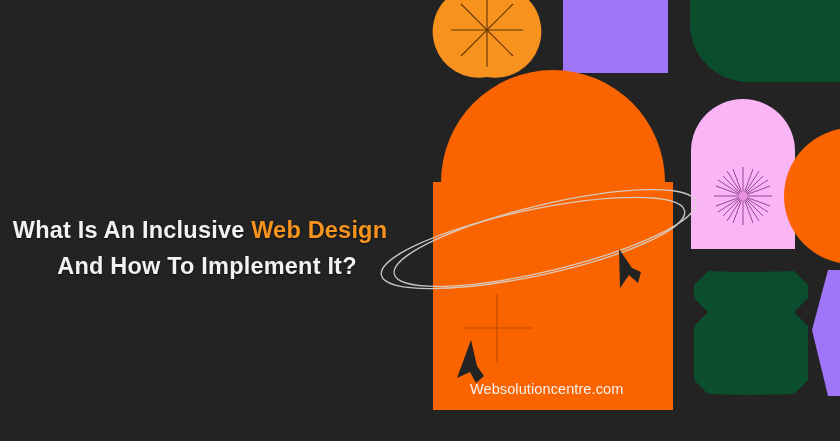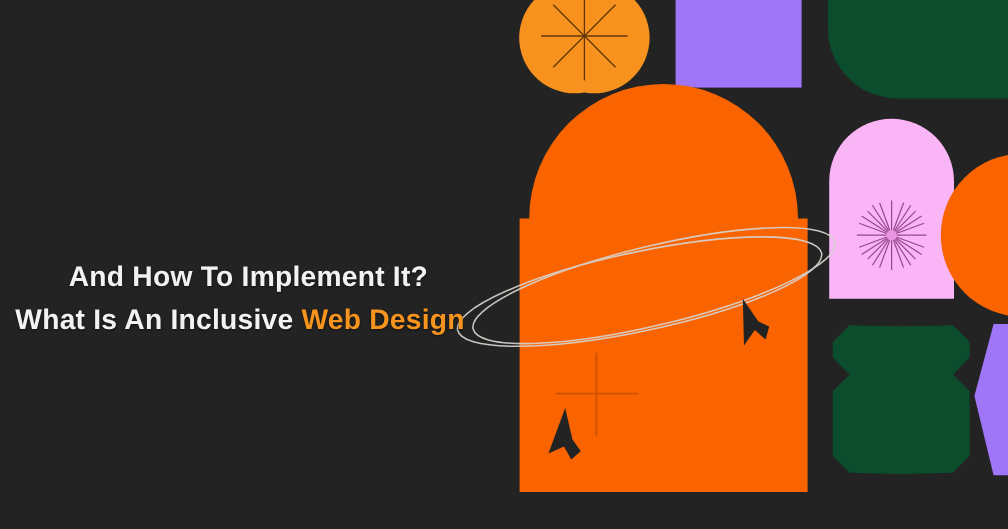--- a/index.html
+++ b/index.html
@@ -134,18 +134,19 @@
       </g>
 
       <path fill="#232323" d="M619 249 L620 288 L629 275 L638 283 L641 272 L632 268 Z"></path>
 
       <path fill="#232323" d="M471 340 L457 378 L470 372 L476 383 L484 376 L477 366 Z"></path>
 
     </g>
   </svg>
 
   <div class="headline">
+    <span class="line one"><span>What Is An Inclusive </span><span class="accent">Web Design</span></span>
     <span class="line two">And How To Implement It?</span>
-    <span class="line one"><span>What Is An Inclusive </span><span class="accent">Web Design</span></span>
   </div>
 
+  <div class="watermark">Websolutioncentre.com</div>
 
 </div>
 
 </body></html>

